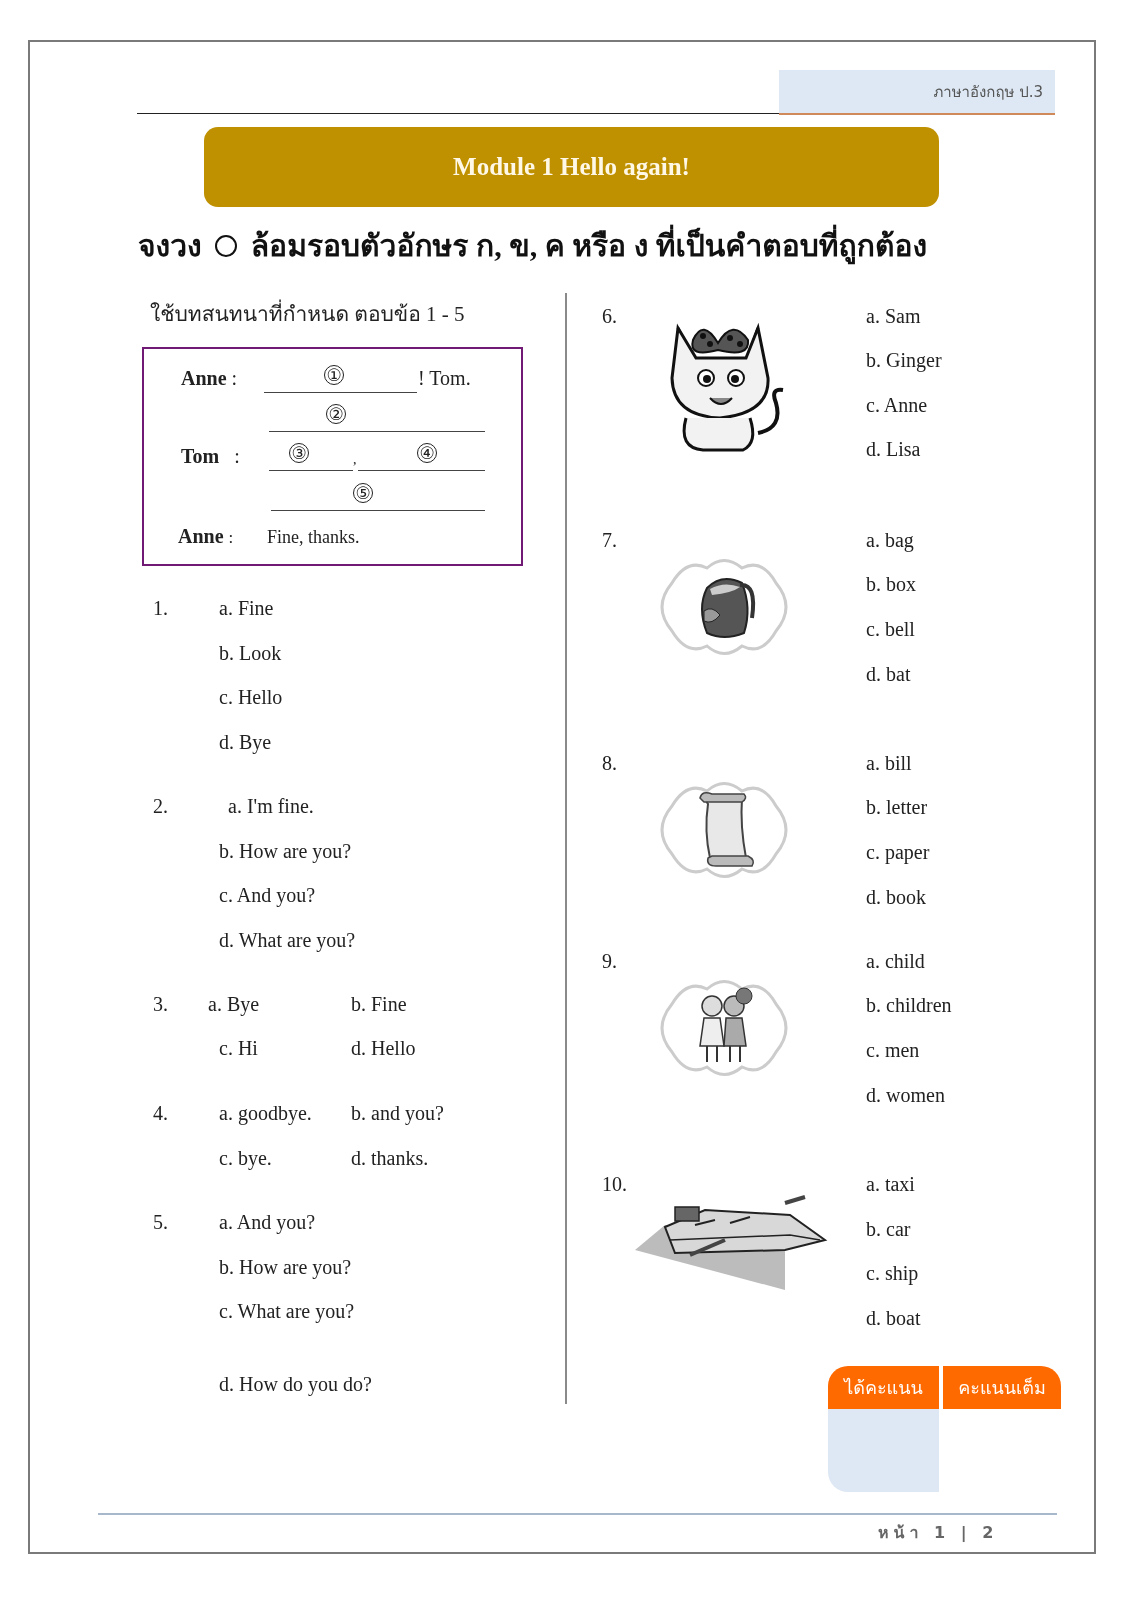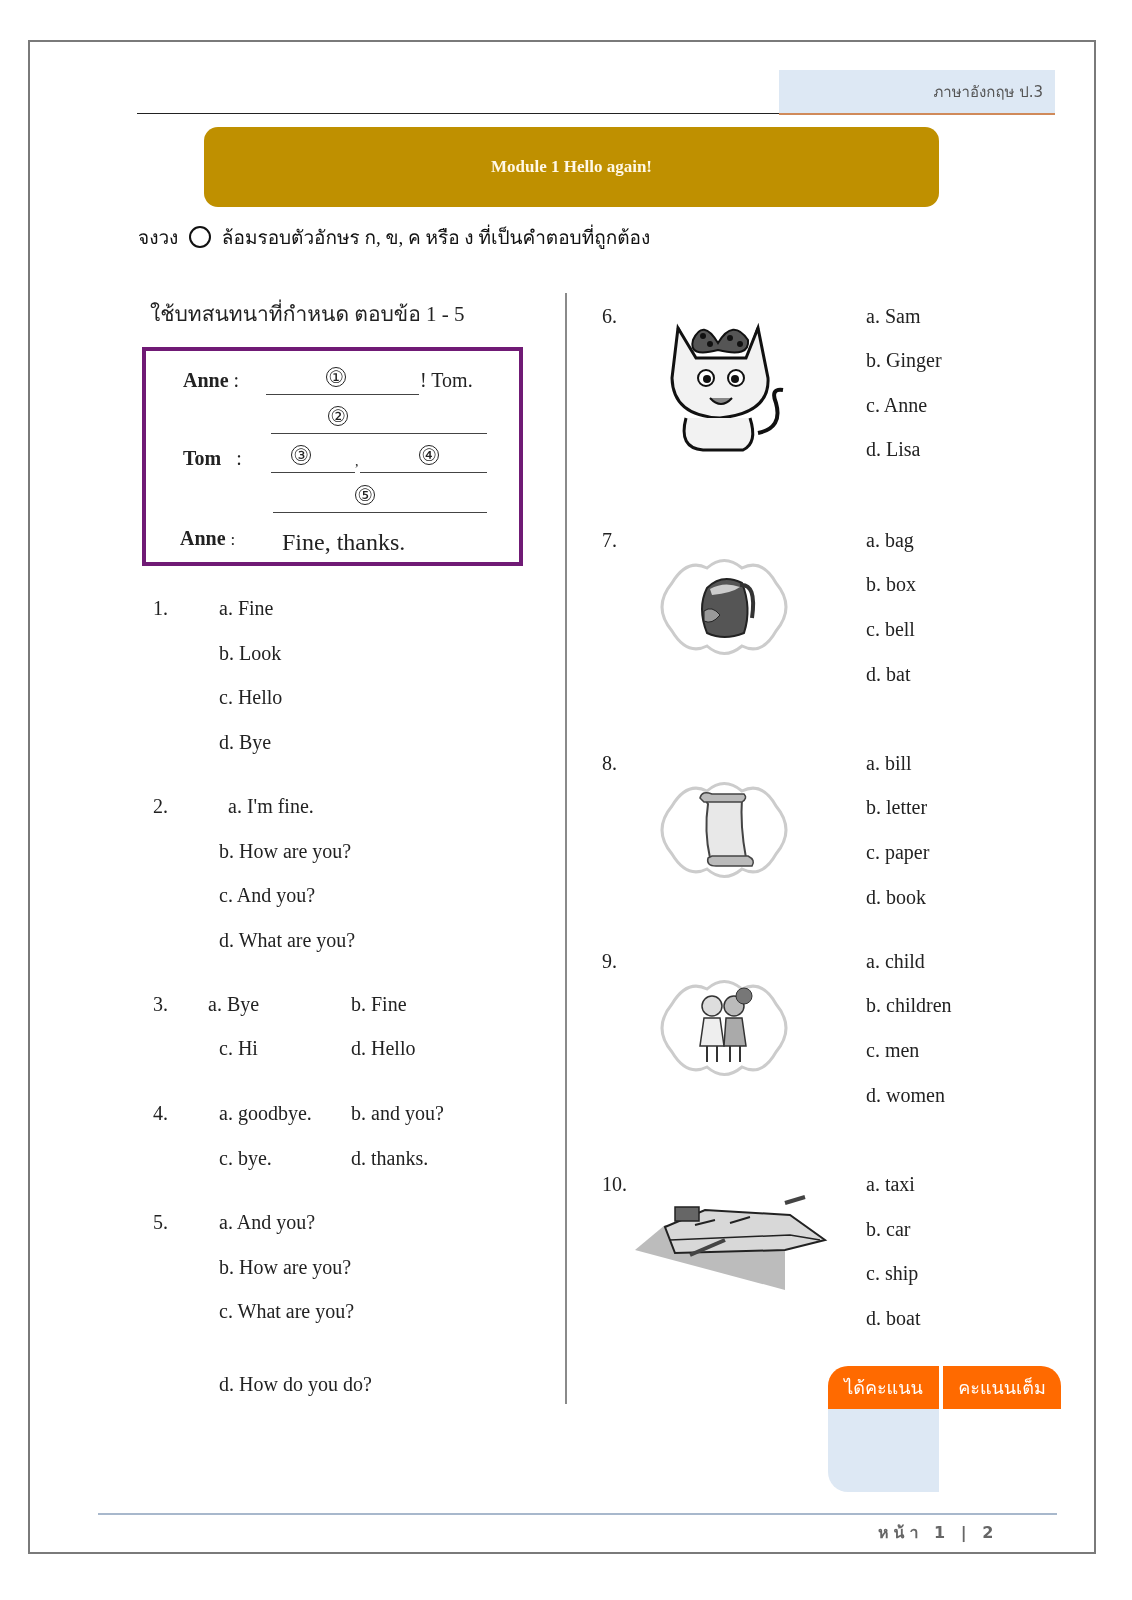--- a/index.html
+++ b/index.html
@@ -7,26 +7,26 @@
          font-family:"Liberation Serif", "DejaVu Serif", serif; color:#222; }
   .page-border { position:absolute; left:28px; top:40px; width:1068px; height:1514px;
                  border:2px solid #7a7a7a; box-sizing:border-box; }
   .hdr-band { position:absolute; left:779px; top:70px; width:276px; height:44px; background:#dde8f4;
               display:flex; align-items:center; justify-content:flex-end; padding-right:12px; box-sizing:border-box;
               font-family:"DejaVu Sans", sans-serif; font-size:15px; color:#555; }
   .hdr-line { position:absolute; left:137px; top:113px; width:642px; height:1px; background:#222; }
   .hdr-line-accent { position:absolute; left:779px; top:113px; width:276px; height:2px; background:#d08a5a; }
   .banner { position:absolute; left:204px; top:127px; width:735px; height:80px; background:#bf9000;
             border-radius:14px; display:flex; align-items:center; justify-content:center;
-            color:#fff8e6; font-weight:bold; font-size:17px; }
-  .instruction { position:absolute; left:138px; top:222px; font-size:19px; font-weight:normal; color:#111; }
+            color:#fff8e6; font-weight:bold; font-size:25px; }
+  .instruction { position:absolute; left:138px; top:222px; font-size:30px; font-weight:bold; color:#111; }
   .instruction .circle { display:inline-block; width:18px; height:18px; border:2px solid #111; border-radius:50%;
                          vertical-align:middle; margin:0 6px; position:relative; top:-3px; }
   .sub-instr { position:absolute; left:150px; top:297px; font-size:21px; color:#222; }
-  .dialog { position:absolute; left:142px; top:347px; width:381px; height:219px; border:4px solid #701a75; box-sizing:border-box; }
+  .dialog { position:absolute; left:142px; top:347px; width:381px; height:219px; border:2px solid #701a75; box-sizing:border-box; }
   .dl { position:absolute; font-size:20px; }
   .dl b { font-weight:bold; }
   .blank { position:absolute; border-bottom:1px solid #444; height:0; }
   .num { position:absolute; font-family:"DejaVu Sans", sans-serif; font-size:17px; width:20px; height:20px;
          border:1.5px solid #222; border-radius:50%; display:flex; align-items:center; justify-content:center; box-sizing:border-box; }
   .divider { position:absolute; left:565px; top:293px; width:2px; height:1111px; background:#8a8a8a; }
   .qnum { position:absolute; font-size:20px; color:#222; }
   .opt { position:absolute; font-size:20px; color:#222; white-space:nowrap; }
   .pic { position:absolute; }
   .score { position:absolute; left:828px; top:1366px; width:233px; height:159px; }
@@ -78,21 +78,21 @@
   <div class="blank" style="left:125px;top:121px;width:84px;"></div>
   <div class="num" style="left:145px;top:94px;">③</div>
   <div class="dl" style="left:209px;top:103px;font-size:14px;">,</div>
   <div class="blank" style="left:214px;top:121px;width:127px;"></div>
   <div class="num" style="left:273px;top:94px;">④</div>
 
   <div class="blank" style="left:127px;top:161px;width:214px;"></div>
   <div class="num" style="left:209px;top:134px;">⑤</div>
 
   <div class="dl" style="left:34px;top:176px;"><b>Anne</b> <span style="font-size:17px;">:</span></div>
-  <div class="dl" style="left:136px;top:178px;font-size:24px;">Fine,  thanks.</div>
+  <div class="dl" style="left:123px;top:178px;font-size:18px;">Fine,  thanks.</div>
 </div>
 
 <div>
 
   <div class="qnum" style="left:153px;top:597px;">1.</div>
   <div class="opt" style="left:219px;top:597px;">a.  Fine</div>
   <div class="opt" style="left:219px;top:642px;">b.  Look</div>
   <div class="opt" style="left:219px;top:686px;">c.  Hello</div>
   <div class="opt" style="left:219px;top:731px;">d.  Bye</div>
 

